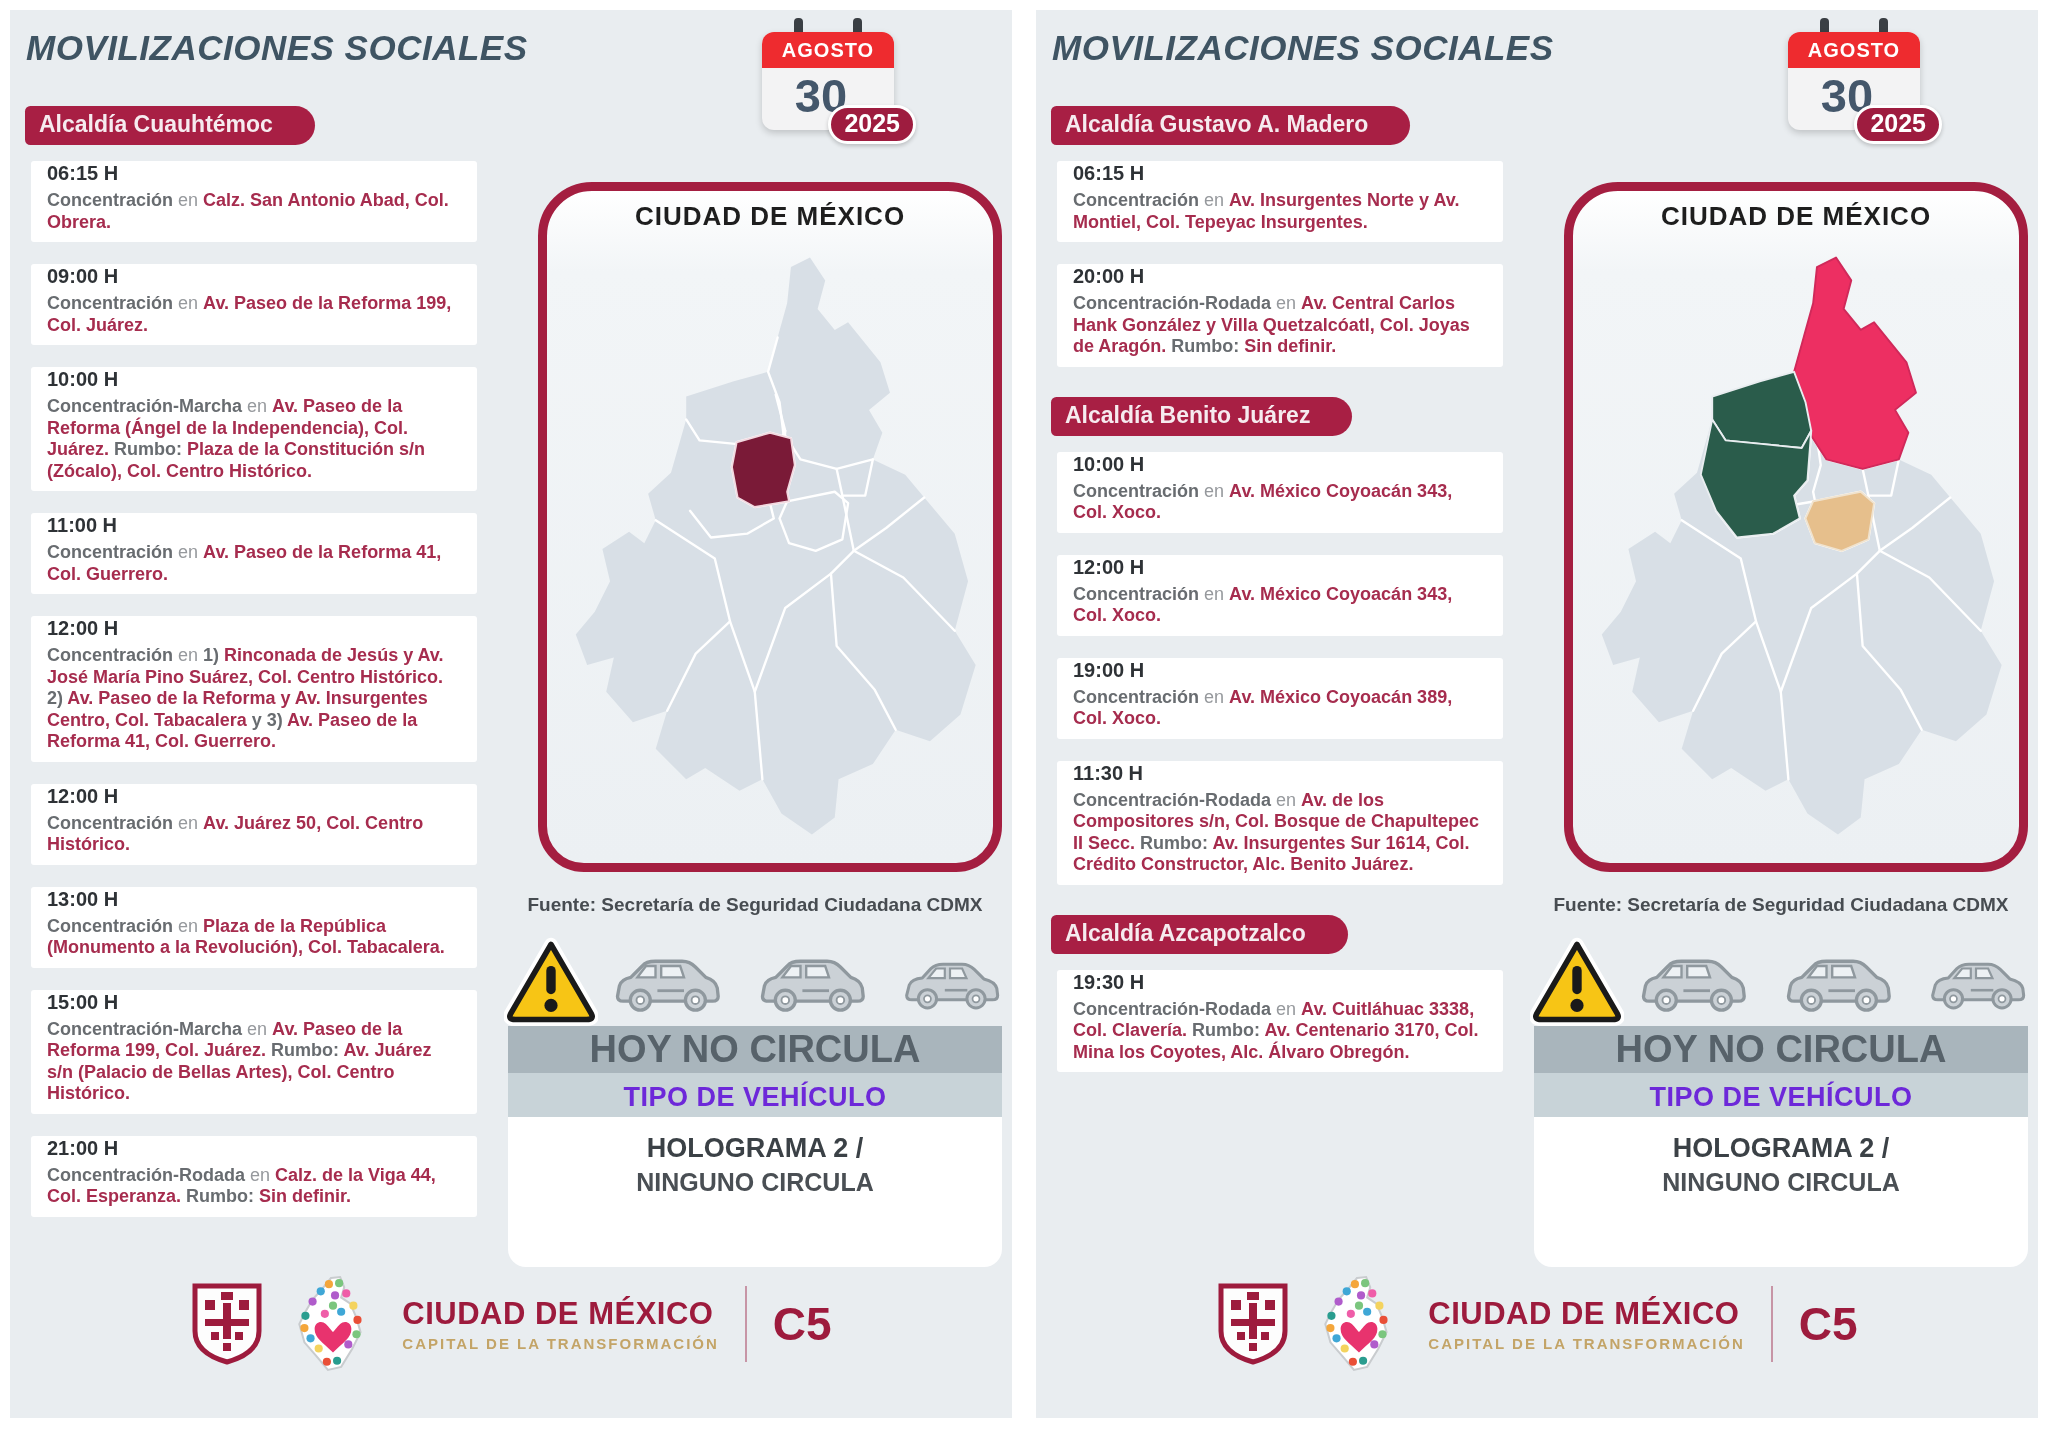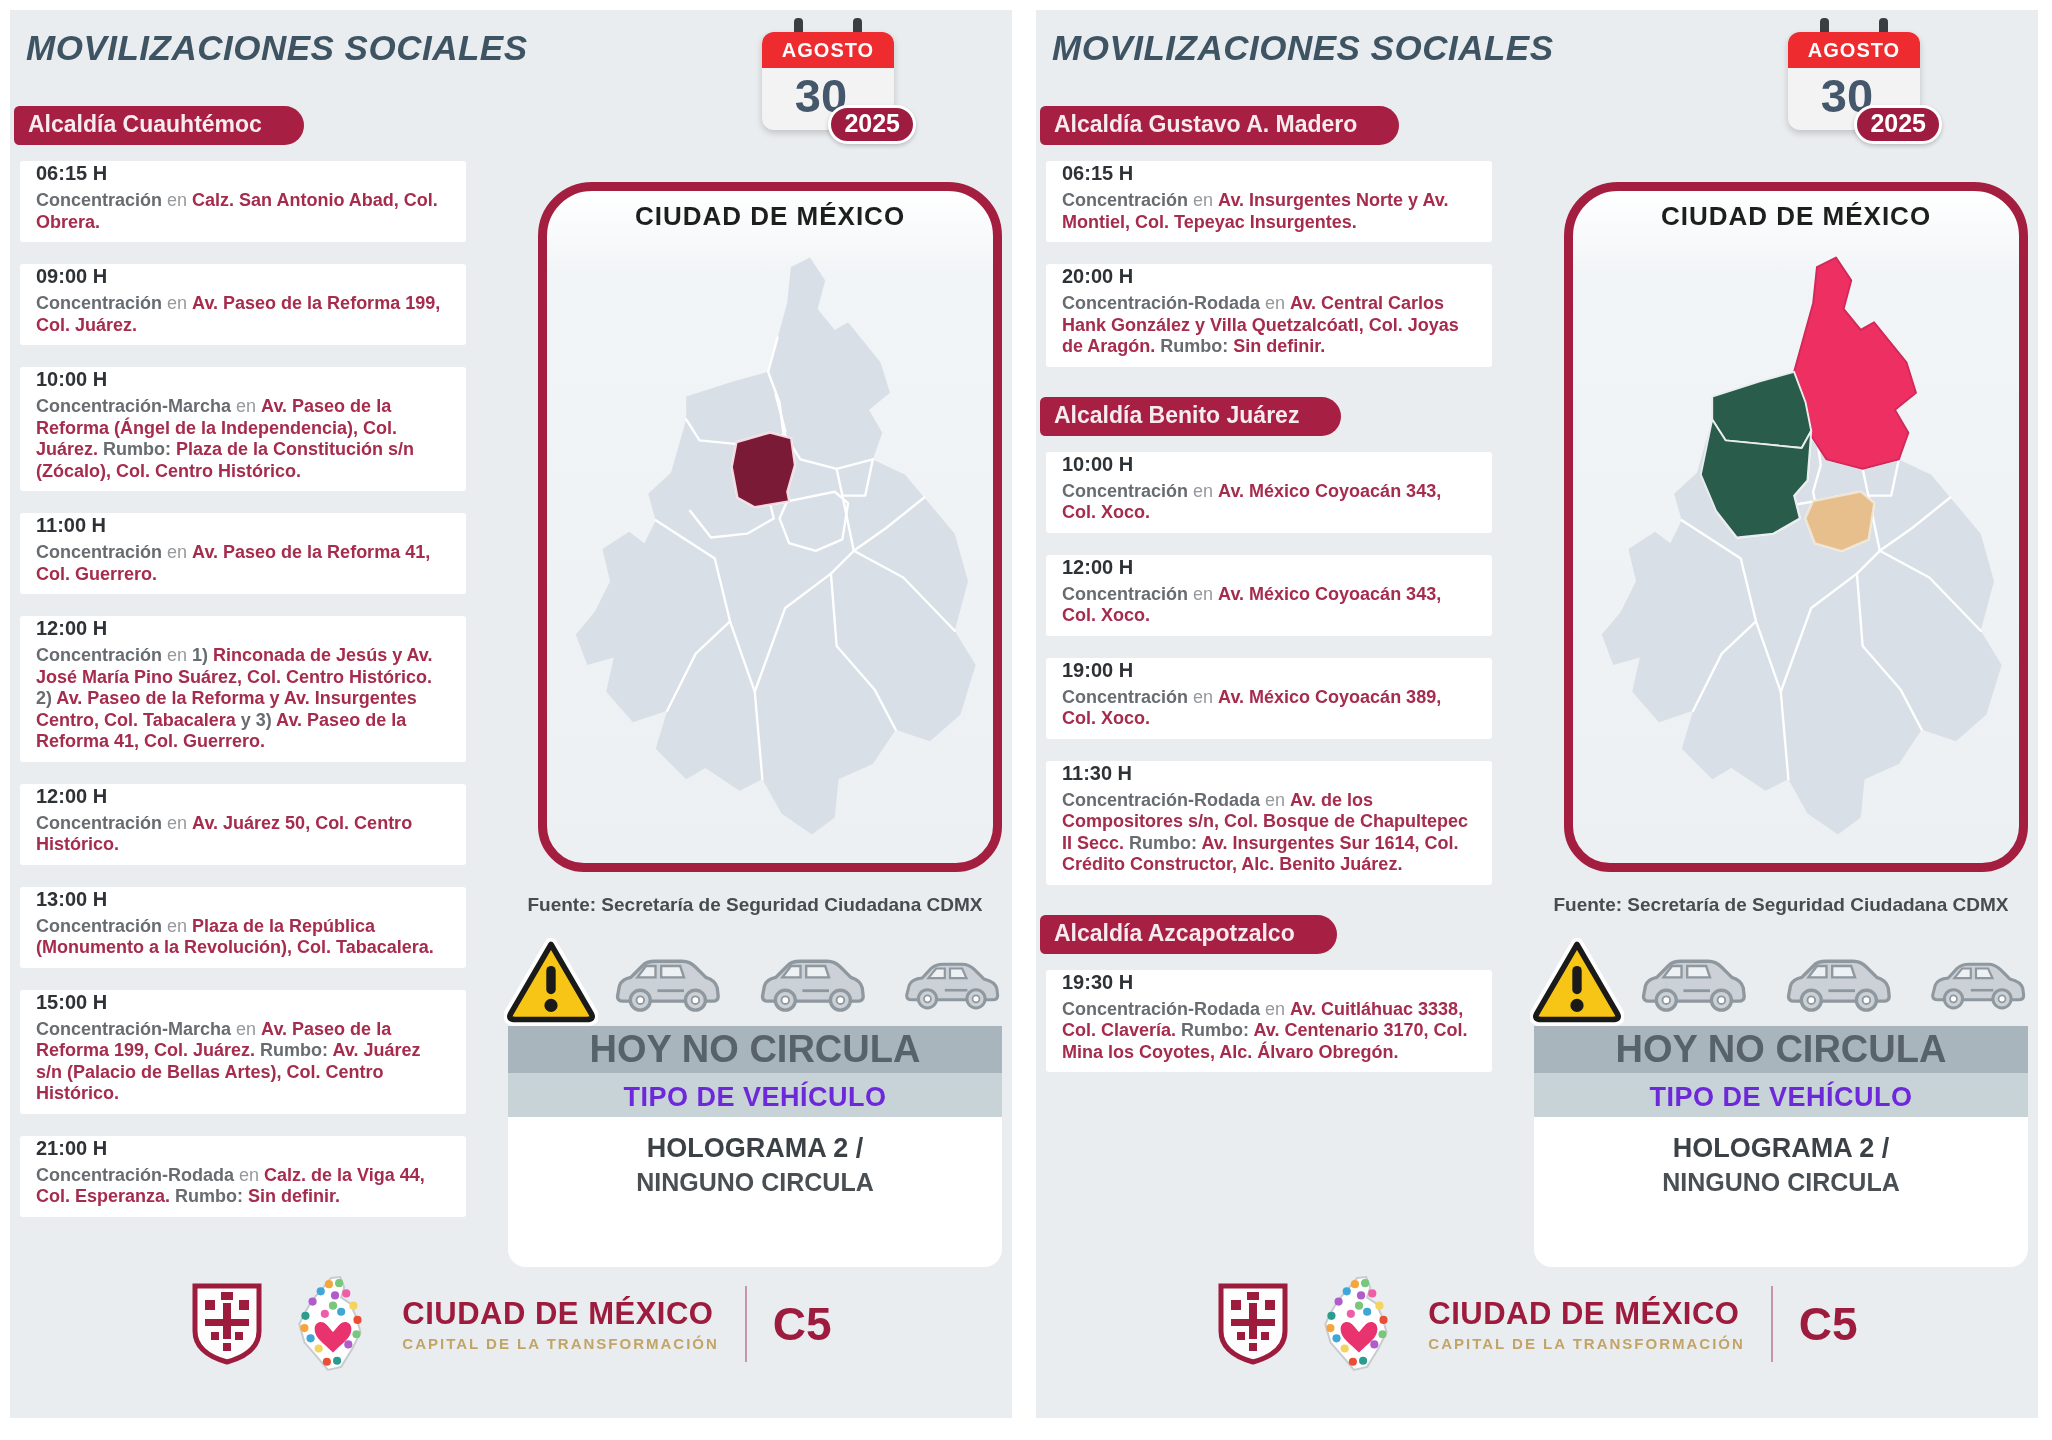--- a/index.html
+++ b/index.html
@@ -20,21 +20,21 @@
   .cal-header{position:absolute;top:14px;left:0;right:0;height:36px;background:#EE2B2F;
               border-radius:12px 12px 0 0;display:flex;align-items:center;justify-content:center;
               color:#fff;font-weight:bold;font-size:20px;letter-spacing:1px;}
   .cal-day{position:absolute;top:50px;left:0;right:14px;text-align:center;font-size:47px;
            font-weight:bold;color:#44576B;}
   .cal-year{position:absolute;bottom:-6px;right:-22px;background:#9E1C3F;color:#ffffff;
             font-weight:bold;font-size:25px;padding:1px 13px 3px;border-radius:20px;
             border:3px solid #fff;box-shadow:0 2px 4px rgba(0,0,0,.2);}
 
   
-  .events-col{position:absolute;left:10px;top:96px;width:446px;}
+  .events-col{position:absolute;left:21px;top:96px;width:446px;}
   .pill{background:#A81F44;color:#F6EBEF;font-size:23px;font-weight:bold;
         padding:5px 42px 7px 14px;border-radius:6px 22px 22px 6px;width:fit-content;
         min-width:285px;box-sizing:border-box;margin:0 0 16px -6px;}
   .section:not(:first-child) .pill{margin-top:30px;}
   .event-card{background:#FFFFFF;border-radius:3px;padding:1px 16px 9px;margin-bottom:22px;}
   .event-time{font-size:20px;font-weight:bold;color:#2E3236;line-height:1.1;margin-bottom:6px;}
   .event-body{font-size:18px;line-height:21.5px;font-weight:bold;}
   .seg-strong{color:#686C70;}
   .seg-muted{color:#96999D;font-weight:normal;}
   .seg-loc{color:#A62C4E;}

